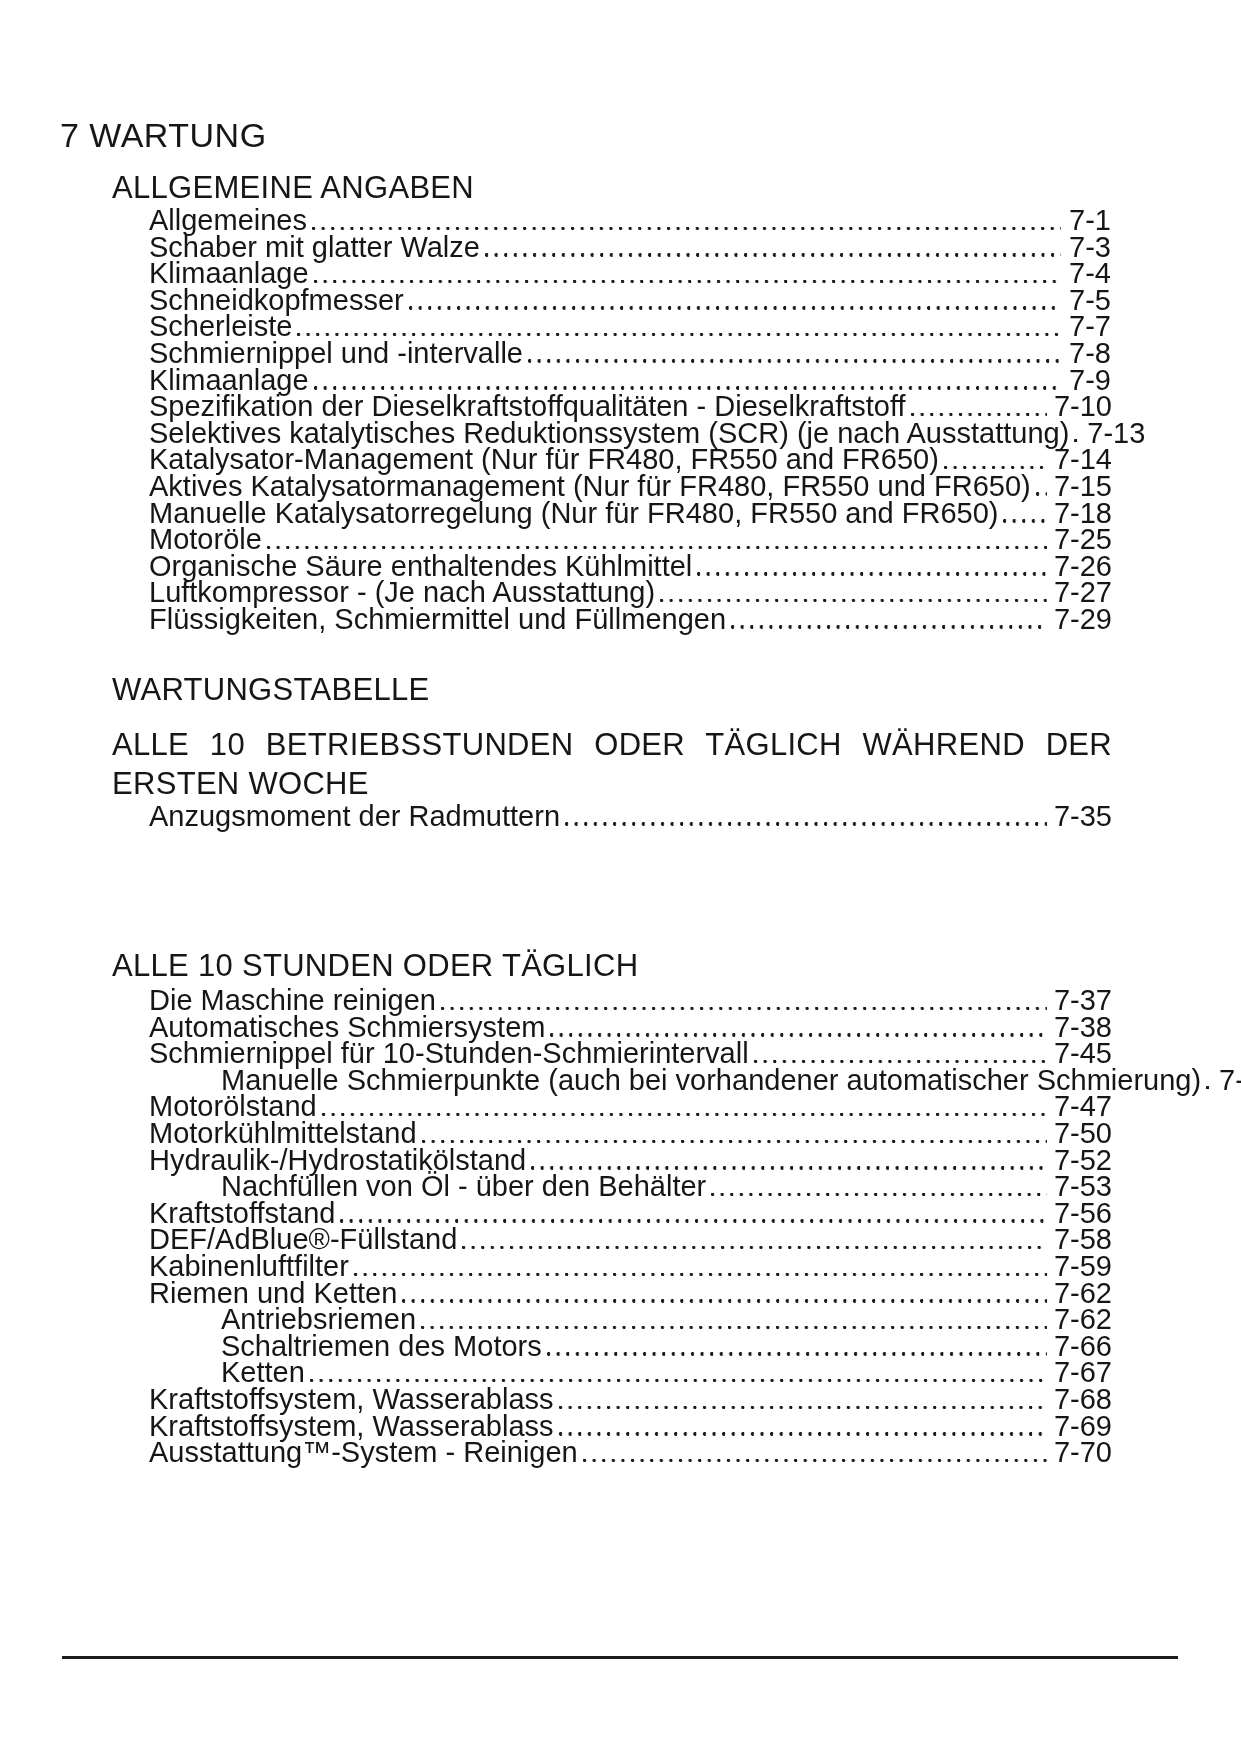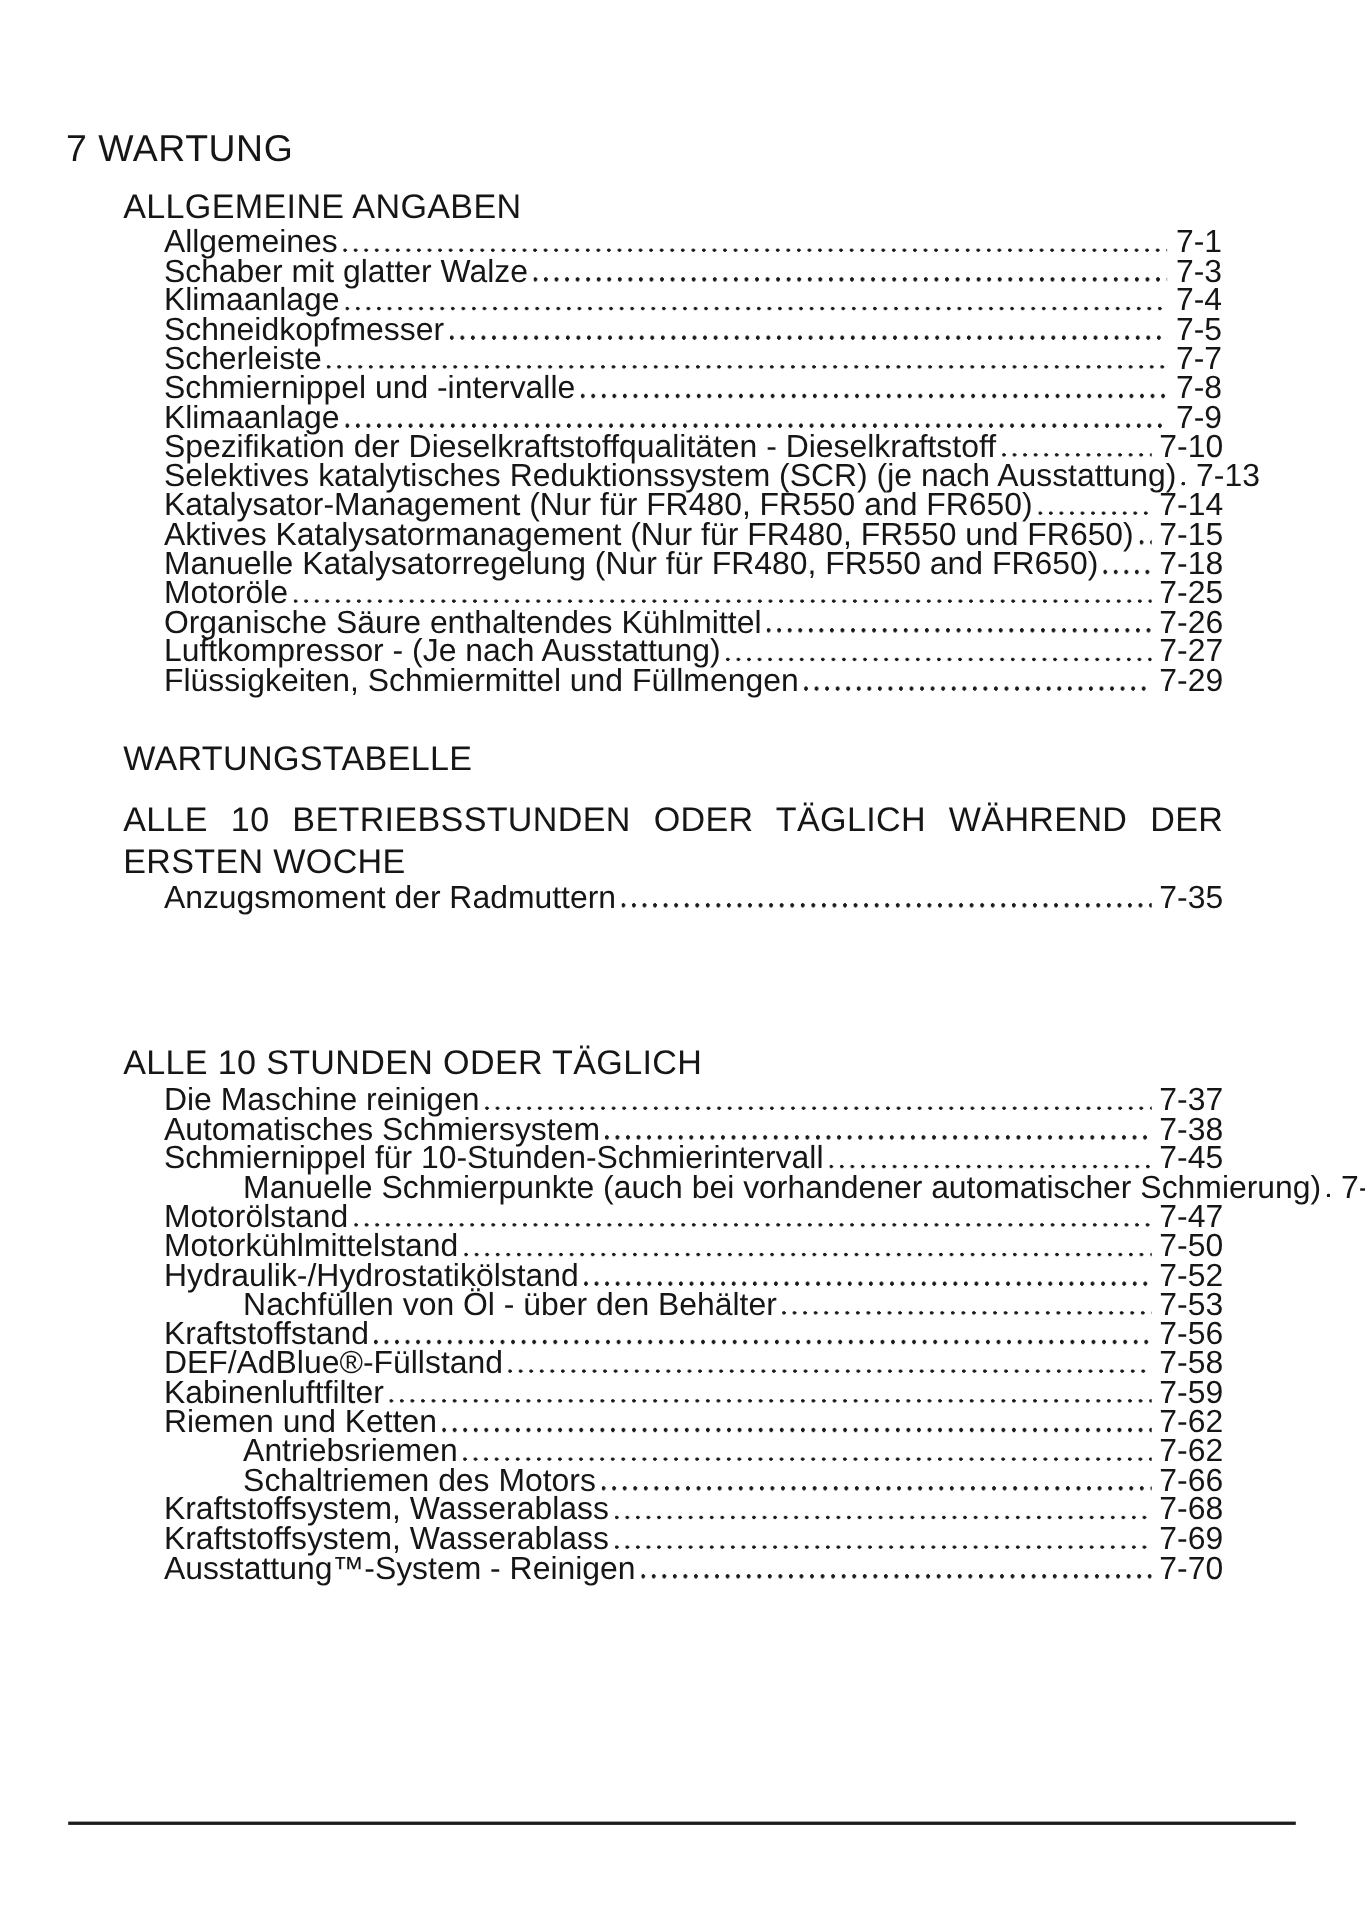--- a/index.html
+++ b/index.html
@@ -253,20 +253,25 @@
           <div class="toc-row indent-1">
             <span class="toc-label">Antriebsriemen</span>
             <span class="toc-dots"></span>
             <span class="toc-page">7-62</span>
           </div>
           <div class="toc-row indent-1">
             <span class="toc-label">Schaltriemen des Motors</span>
             <span class="toc-dots"></span>
             <span class="toc-page">7-66</span>
           </div>
+          <div class="toc-row indent-1">
+            <span class="toc-label">Ketten</span>
+            <span class="toc-dots"></span>
+            <span class="toc-page">7-67</span>
+          </div>
           <div class="toc-row">
             <span class="toc-label">Kraftstoffsystem, Wasserablass</span>
             <span class="toc-dots"></span>
             <span class="toc-page">7-68</span>
           </div>
           <div class="toc-row">
             <span class="toc-label">Kraftstoffsystem, Wasserablass</span>
             <span class="toc-dots"></span>
             <span class="toc-page">7-69</span>
           </div>

